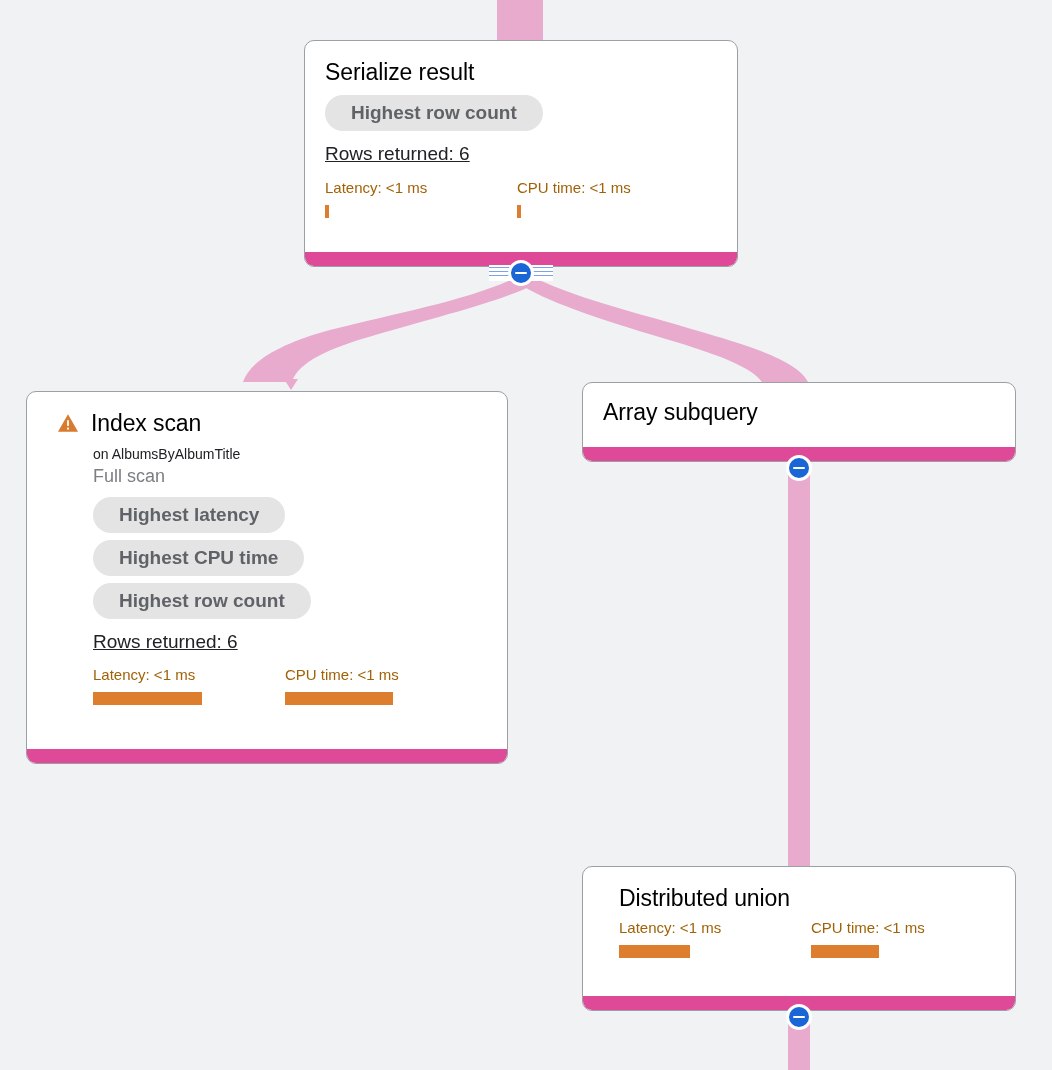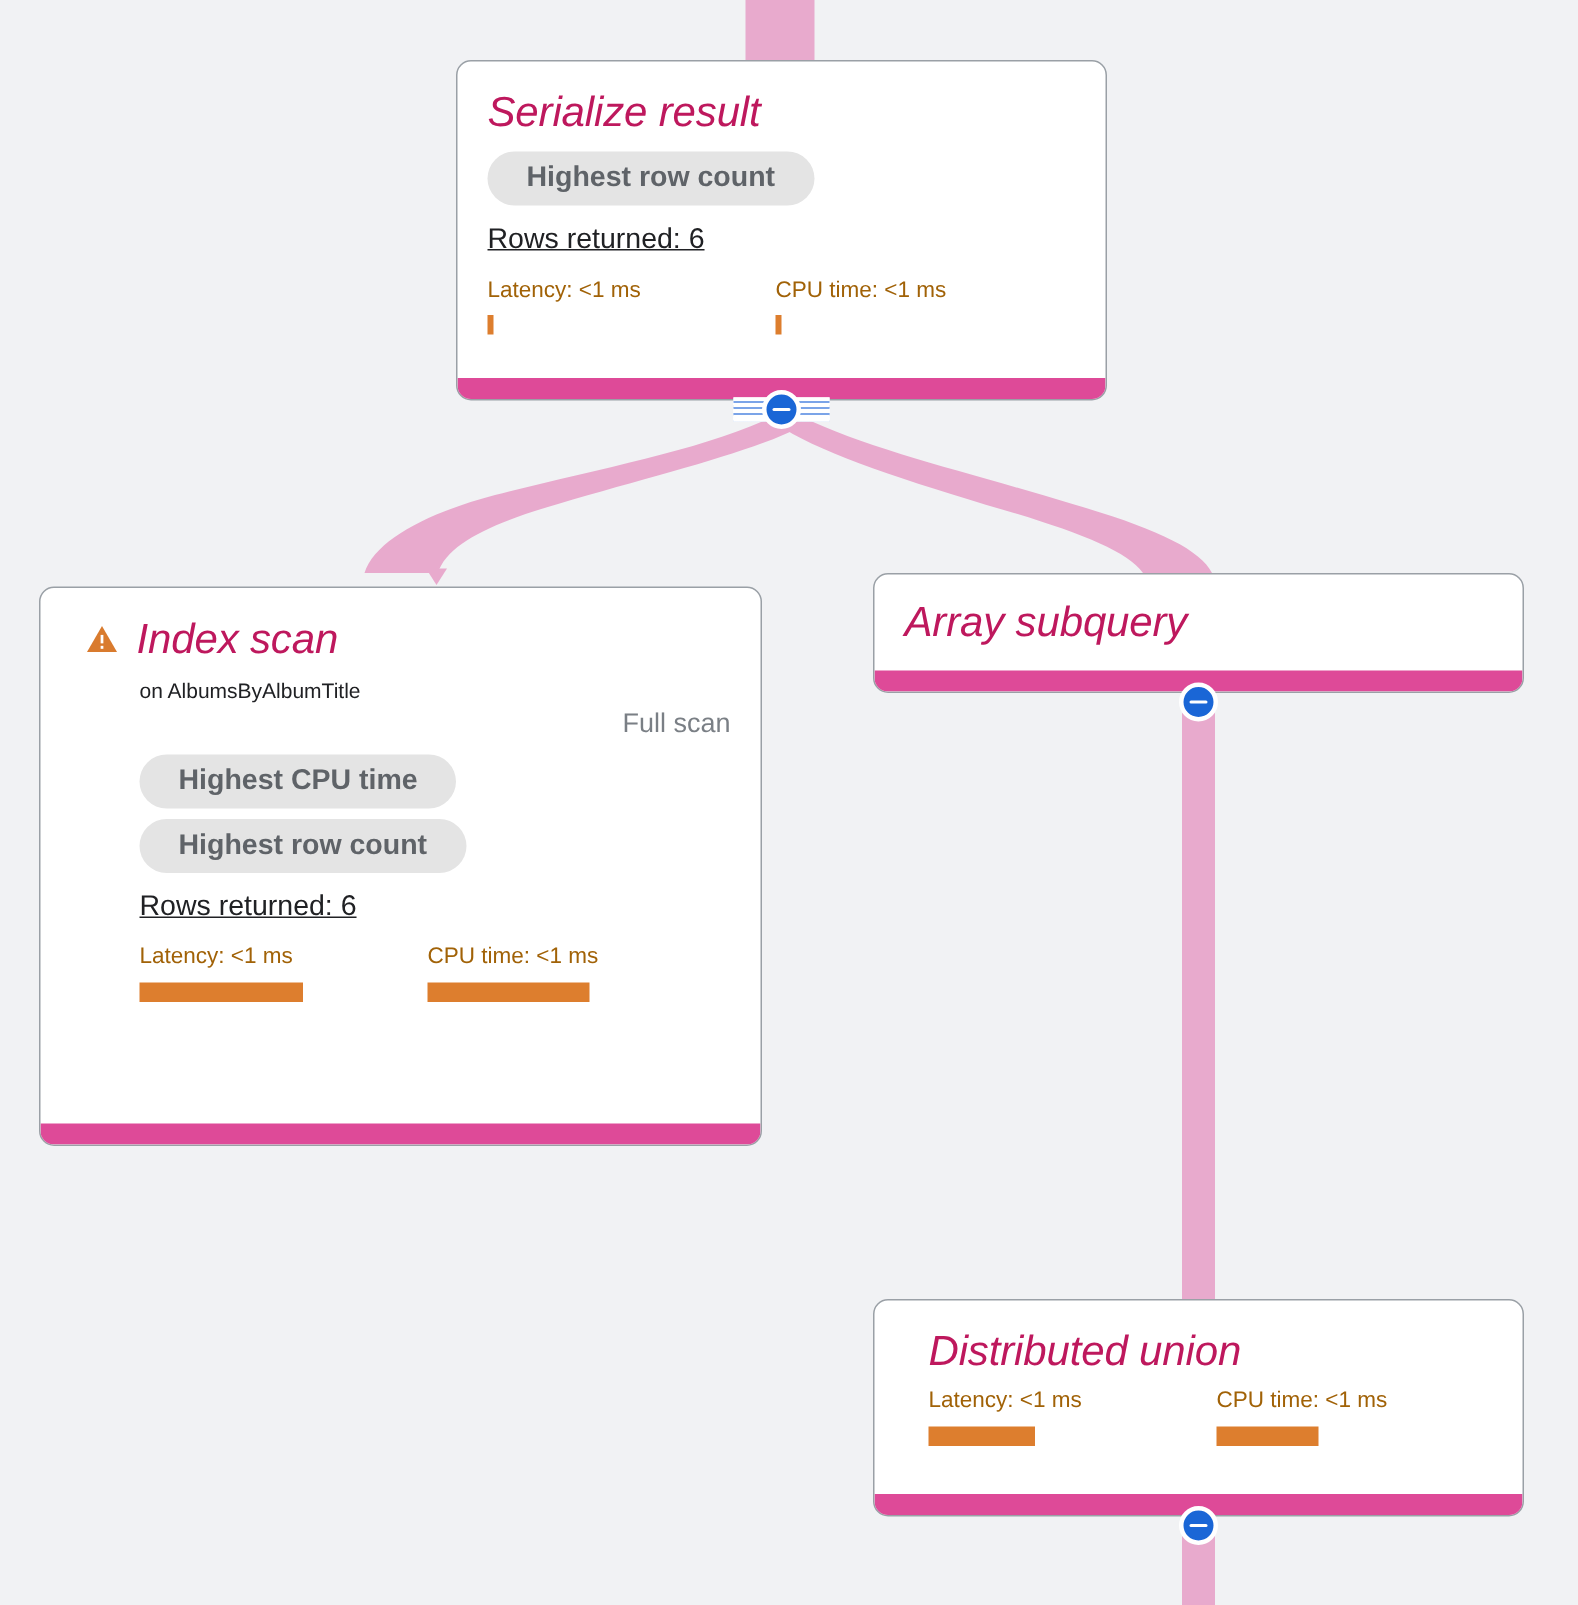--- a/index.html
+++ b/index.html
@@ -53,26 +53,25 @@
     height: 14px;
     background: #de4a98;
   }
 
   .node-title-row {
     display: flex;
     align-items: center;
     gap: 12px;
   }
   .node-title {
-    font-size: 28px;
+    font-size: 23px;
     font-weight: 400;
-    color: #be185d;
+    color: #000000;
     letter-spacing: -0.1px;
     line-height: 1.15;
-    font-style: italic;
   }
   .warn-icon {
     width: 22px;
     height: 20px;
     flex: 0 0 auto;
     display: block;
   }
 
   .node-subtitle {
     font-size: 14px;
@@ -251,22 +250,23 @@
     <div class="node-body" style="padding:18px 20px 16px 30px;">
       <div class="node-title-row">
         <svg class="warn-icon" viewBox="0 0 24 22" aria-hidden="true">
           <path d="M12 1.5 L23 20.5 L1 20.5 Z" fill="#d97b2e"></path>
           <rect x="11" y="8" width="2" height="6.2" fill="#ffffff"></rect>
           <rect x="11" y="16" width="2" height="2.2" fill="#ffffff"></rect>
         </svg>
         <div class="node-title">Index scan</div>
       </div>
       <div class="node-subtitle" style="margin-left:36px;">on AlbumsByAlbumTitle</div>
-      <div class="node-subtitle2" style="margin-left:36px;text-align:right;">Full scan</div>
+      <div class="node-subtitle2" style="margin-left:36px;">Full scan</div>
       <div class="chips" style="margin-left:36px;">
+        <span class="chip">Highest latency</span>
         <span class="chip">Highest CPU time</span>
         <span class="chip">Highest row count</span>
       </div>
       <div class="rows-returned" style="margin-left:36px;">Rows returned: 6</div>
       <div class="metrics" style="margin-left:36px;">
         <div class="metric" style="width:192px;">
           <span class="metric-label">Latency: &lt;1 ms</span>
           <span class="metric-bar" style="width:109px;"></span>
         </div>
         <div class="metric">

